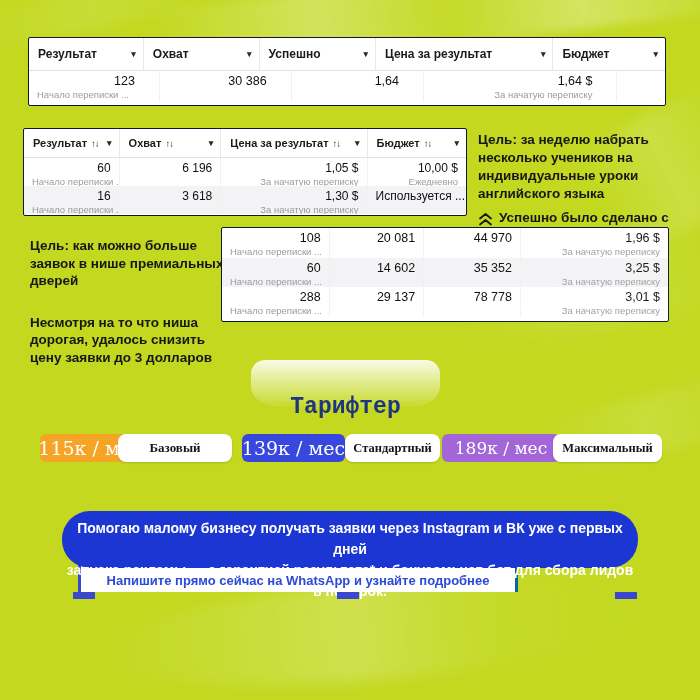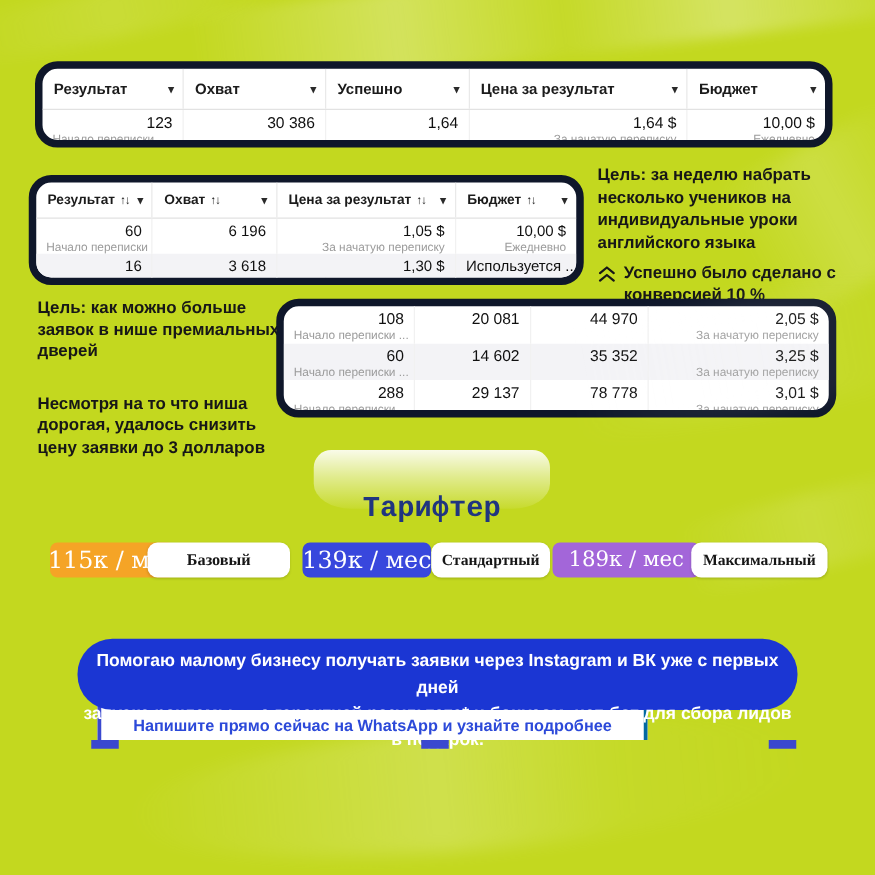--- a/index.html
+++ b/index.html
@@ -22,40 +22,40 @@
       background:linear-gradient(90deg,rgba(255,255,255,0),rgba(255,255,255,.45) 45%,rgba(255,255,255,.1) 70%,rgba(255,255,255,0));
       filter:blur(7px);opacity:.45;}
   .s5{left:540px;top:395px;width:220px;height:60px;transform:rotate(-14deg);
       background:linear-gradient(90deg,rgba(255,255,255,0),rgba(255,255,255,.35),rgba(255,255,255,0));
       filter:blur(6px);opacity:.35;}
   .s6{left:-40px;top:-10px;width:260px;height:40px;transform:rotate(-12deg);
       background:linear-gradient(90deg,rgba(255,255,255,0),rgba(255,255,255,.3),rgba(255,255,255,0));
       filter:blur(6px);opacity:.35;}
 
   
-  .table-card{position:absolute;background:#fff;border:6px solid #0f172a;border-radius:18px;
-              overflow:hidden;z-index:2;box-sizing:border-box;margin-top:12px;}
+  .table-card{position:absolute;background:#fff;border:1px solid #0f172a;border-radius:2px;
+              overflow:hidden;z-index:2;box-sizing:border-box;}
   .t-header{display:grid;border-bottom:1px solid #e2e2e2;}
   .th{display:flex;align-items:center;gap:4px;padding:0 7px 0 9px;font-weight:700;
       color:#1b1b1b;border-left:1px solid #e9e9e9;min-width:0;white-space:nowrap;overflow:hidden;}
   .th:first-child{border-left:none;}
   .dd{margin-left:auto;font-size:9px;color:#2a2a2a;flex:0 0 auto;}
   .sort{font-size:9.5px;color:#2a2a2a;letter-spacing:-1px;flex:0 0 auto;}
   .t-row{display:grid;}
   .t-row.alt{background:#f3f3f6;}
   .td{padding:3px 8px 2px 8px;border-left:1px solid #f1f1f1;min-width:0;overflow:hidden;}
   .td:first-child{border-left:none;}
   .val{font-size:12.5px;color:#101010;text-align:right;white-space:nowrap;}
   .val.left{text-align:right;}
   .sub{font-size:9.5px;color:#9b9b9b;margin-top:1px;white-space:nowrap;}
   .sub.l{text-align:left;} .sub.r{text-align:right;}
 
   .t1{left:28px;top:37px;width:638px;height:69px;}
   .t1 .t-header{grid-template-columns:17.9% 18.2% 18.3% 27.9% 17.7%;height:32px;font-size:12px;}
-  .t1 .t-row{grid-template-columns:17.9% 18.2% 18.3% 27.9% 17.7%;height:31px;}
+  .t1 .t-row{grid-template-columns:17.9% 18.2% 18.3% 27.9% 17.7%;height:31px;gap:16px;}
 
   .t2{left:23px;top:128px;width:444px;height:88px;}
   .t2 .t-header{grid-template-columns:21.4% 23% 33.1% 22.5%;height:28px;font-size:11px;}
   .t2 .t-row{grid-template-columns:21.4% 23% 33.1% 22.5%;height:28px;}
   .t2 .val{font-size:12px;}
 
   .t3{left:221px;top:227px;width:448px;height:95px;}
   .t3 .t-row{grid-template-columns:23.9% 21.2% 21.7% 33.2%;height:29.7px;}
 
   
@@ -235,21 +235,21 @@
         <div class="val">108</div>
         <div class="sub l">Начало переписки ...</div>
       </div>
       <div class="td">
         <div class="val">20 081</div>
       </div>
       <div class="td">
         <div class="val">44 970</div>
       </div>
       <div class="td">
-        <div class="val">2,05 $</div>
+        <div class="val">1,96 $</div>
         <div class="sub r">За начатую переписку</div>
       </div>
     </div>
     <div class="t-row alt">
       <div class="td">
         <div class="val">60</div>
         <div class="sub l">Начало переписки ...</div>
       </div>
       <div class="td">
         <div class="val">14 602</div>

